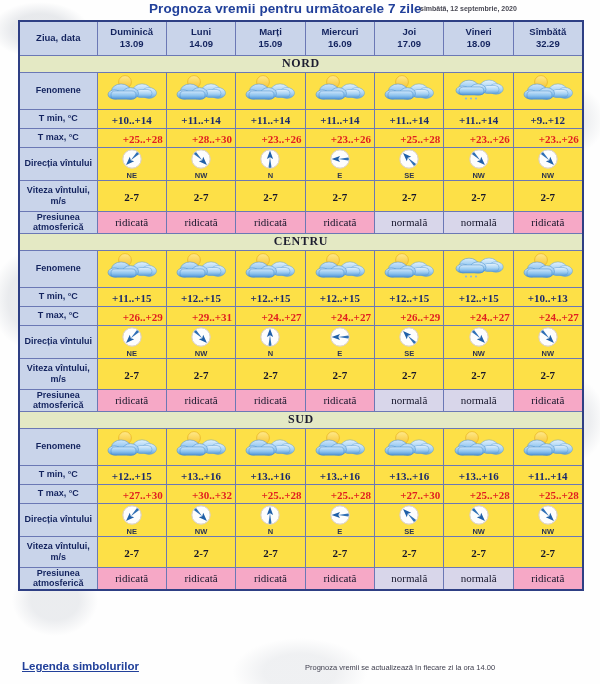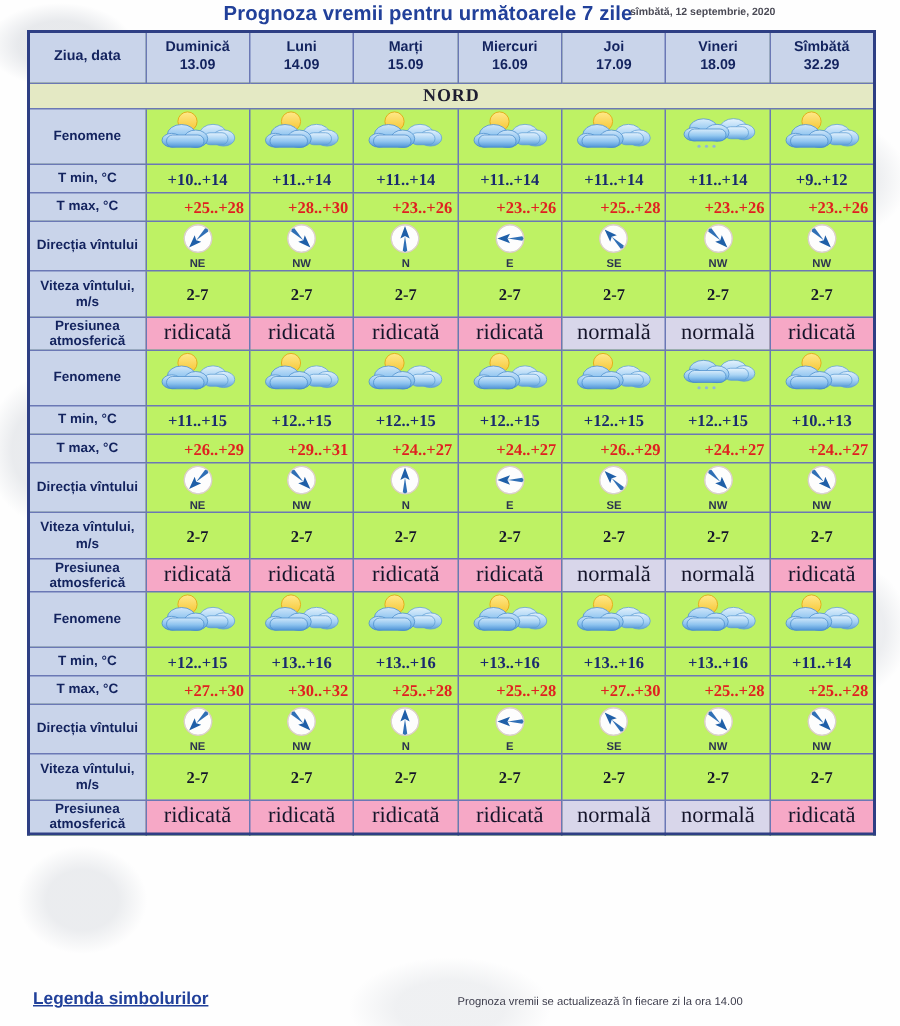--- a/index.html
+++ b/index.html
@@ -42,21 +42,21 @@
     font-size: 7px; font-weight: bold; color: #4a4a55;
     white-space: nowrap;
   }
 
   
   #wx-table {
     position: absolute; left: 18px; top: 20px;
     width: 564px;
     border-collapse: collapse;
     table-layout: fixed;
-    background: #bef264;
+    background: #fde047;
     border: 2px solid #2e3f84;
   }
   #wx-table td, #wx-table th {
     border: 1px solid #6b78b5;
     padding: 0;
     text-align: center;
     vertical-align: middle;
   }
   col.labelcol { width: 78px; }
   col.daycol   { width: 69.4px; }
@@ -113,21 +113,21 @@
     font-size: 11px; font-weight: bold; color: #15152a;
   }
   .dir-cell { line-height: 0; }
   .dir-label {
     display: block; margin-top: 1px;
     font-size: 7.5px; font-weight: bold; color: #2b3350;
     line-height: 9px;
   }
   .press-cell {
     font-family: "Liberation Serif", serif;
-    font-size: 15px; color: #15152a;
+    font-size: 11px; color: #15152a;
   }
   .press-ridicata { background: #f6a8c6; }
   .press-normala  { background: #d8d6ea; }
 
   
   .wx-icon { display: inline-block; width: 52px; height: 30px; }
   .compass { display: inline-block; width: 22px; height: 22px; }
 
   
   #legend-link {
@@ -483,20 +483,23 @@
         <tr class="press-row">
           <td class="rowlabel">Presiunea atmosferică</td>
           <td class="press-cell press-ridicata"><span>ridicată</span></td>
           <td class="press-cell press-ridicata"><span>ridicată</span></td>
           <td class="press-cell press-ridicata"><span>ridicată</span></td>
           <td class="press-cell press-ridicata"><span>ridicată</span></td>
           <td class="press-cell press-normala"><span>normală</span></td>
           <td class="press-cell press-normala"><span>normală</span></td>
           <td class="press-cell press-ridicata"><span>ridicată</span></td>
         </tr>
+        <tr class="region-row">
+          <td colspan="8">CENTRU</td>
+        </tr>
         <tr class="fenomene-row">
           <td class="rowlabel">Fenomene</td>
           <td><svg class="wx-icon" viewBox="0 0 52 30" xmlns="http://www.w3.org/2000/svg">
     <defs>
       <linearGradient id="sunG" x1="0" y1="0" x2="0" y2="1">
         <stop offset="0" stop-color="#ffe98a"></stop>
                   <stop offset="1" stop-color="#f6c533"></stop>
       </linearGradient>
       <linearGradient id="clA" x1="0" y1="0" x2="0" y2="1">
         <stop offset="0" stop-color="#cfe6fa"></stop>
@@ -795,20 +798,23 @@
         <tr class="press-row">
           <td class="rowlabel">Presiunea atmosferică</td>
           <td class="press-cell press-ridicata"><span>ridicată</span></td>
           <td class="press-cell press-ridicata"><span>ridicată</span></td>
           <td class="press-cell press-ridicata"><span>ridicată</span></td>
           <td class="press-cell press-ridicata"><span>ridicată</span></td>
           <td class="press-cell press-normala"><span>normală</span></td>
           <td class="press-cell press-normala"><span>normală</span></td>
           <td class="press-cell press-ridicata"><span>ridicată</span></td>
         </tr>
+        <tr class="region-row">
+          <td colspan="8">SUD</td>
+        </tr>
         <tr class="fenomene-row">
           <td class="rowlabel">Fenomene</td>
           <td><svg class="wx-icon" viewBox="0 0 52 30" xmlns="http://www.w3.org/2000/svg">
     <defs>
       <linearGradient id="sunG" x1="0" y1="0" x2="0" y2="1">
         <stop offset="0" stop-color="#ffe98a"></stop>
                   <stop offset="1" stop-color="#f6c533"></stop>
       </linearGradient>
       <linearGradient id="clA" x1="0" y1="0" x2="0" y2="1">
         <stop offset="0" stop-color="#cfe6fa"></stop>

